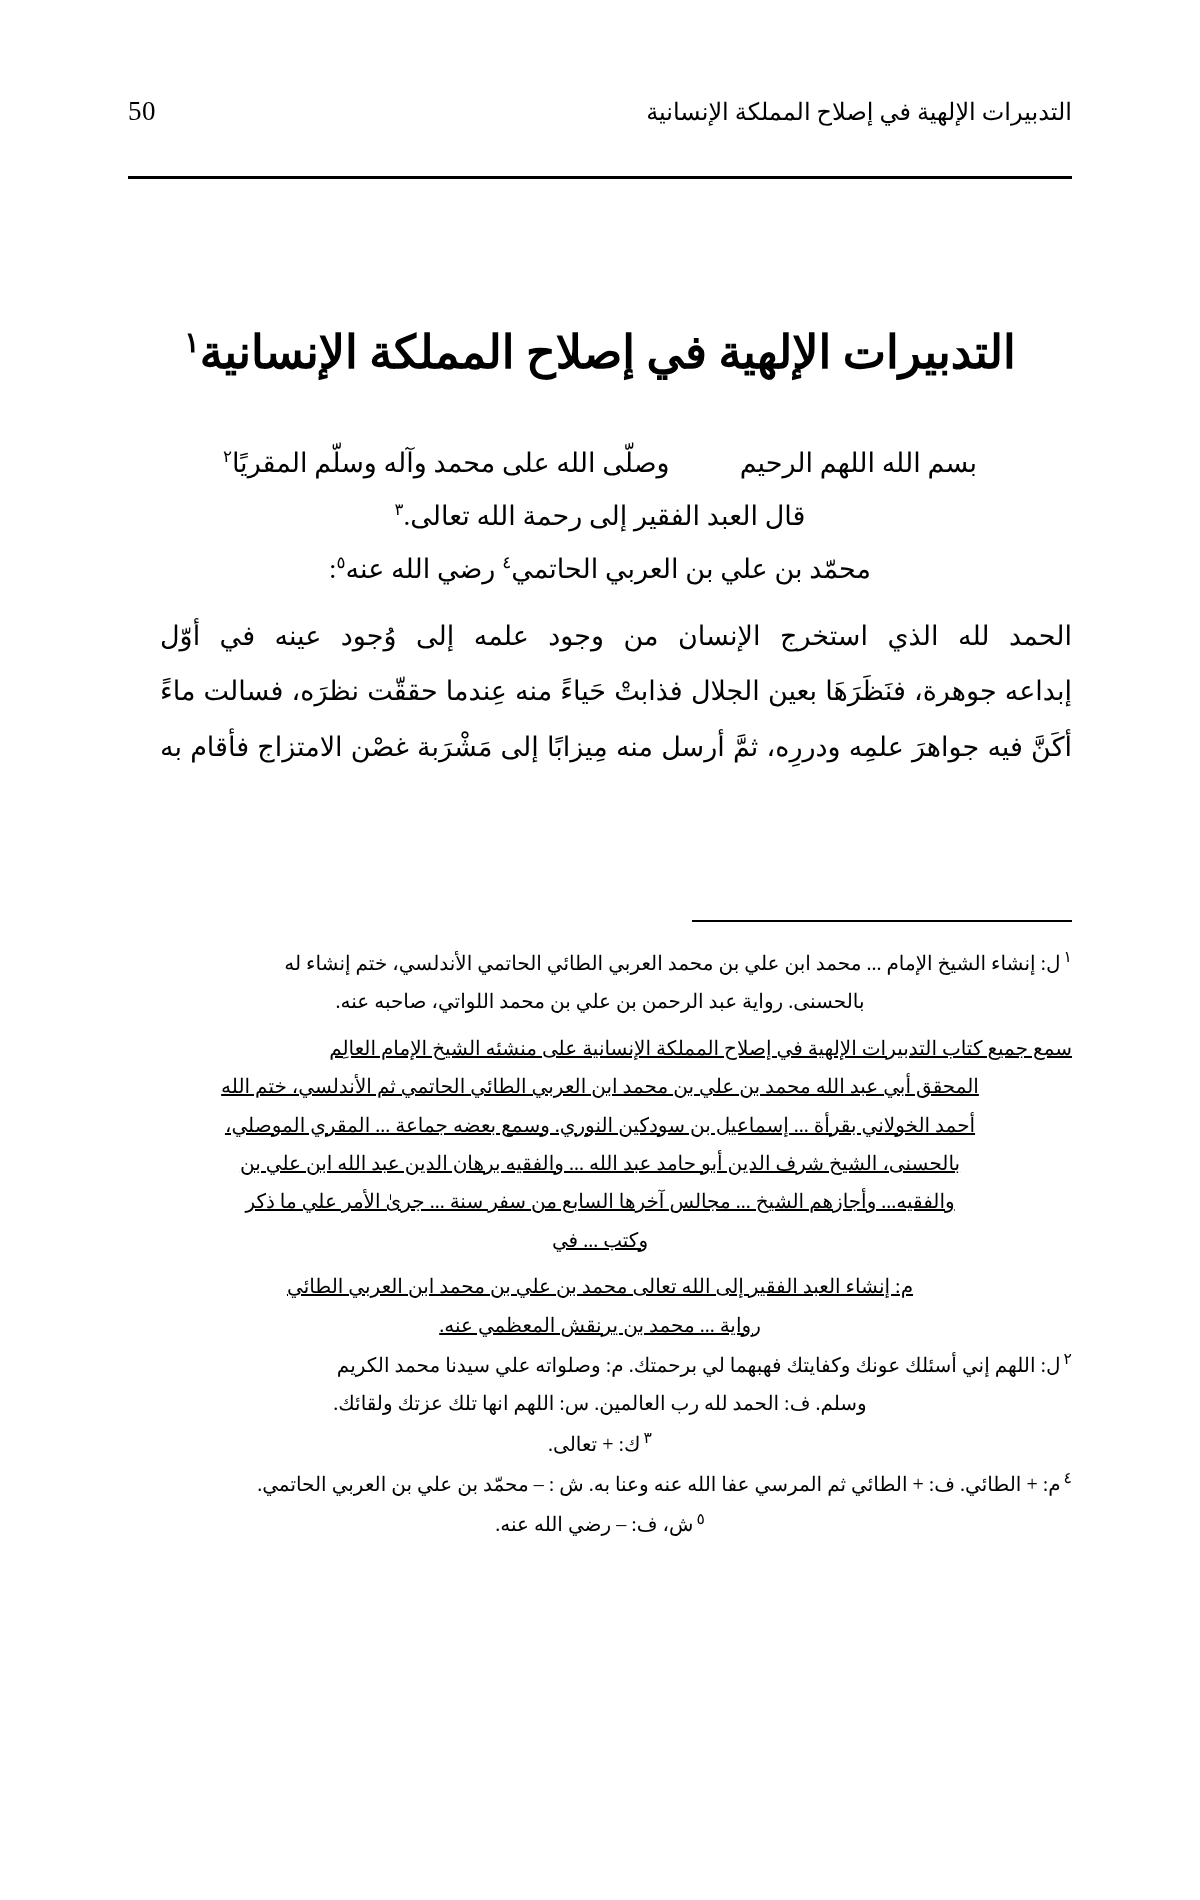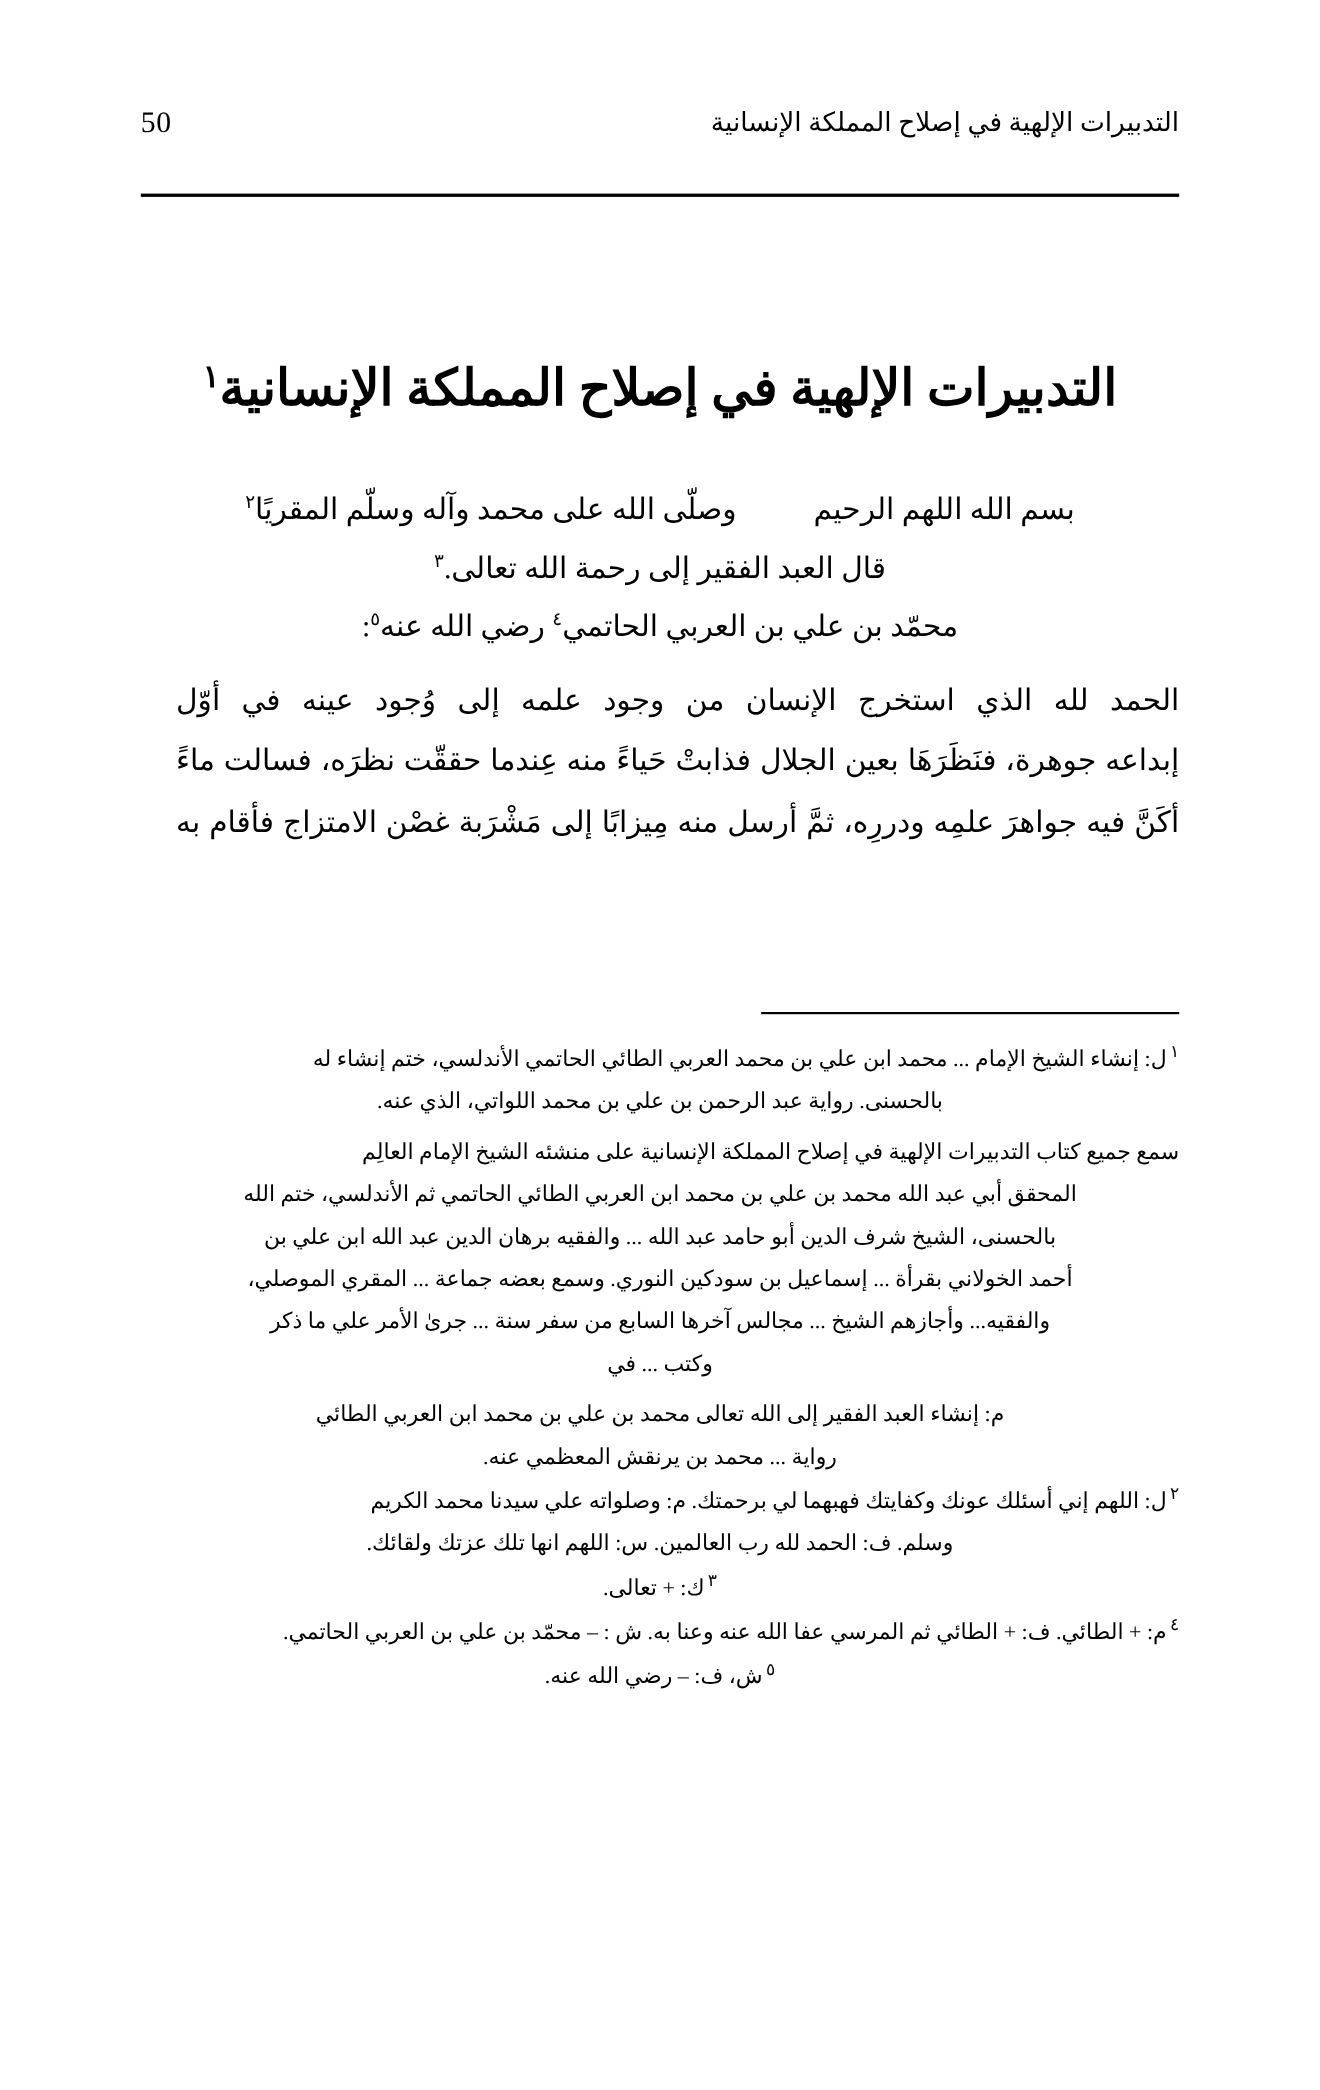--- a/index.html
+++ b/index.html
@@ -128,21 +128,21 @@
     font-size: 0.78em;
     vertical-align: super;
     line-height: 0;
     margin-left: 3px;
   }
   .fn-line {
     display: block;
     white-space: nowrap;
   }
   .fn-center { display: block; text-align: center; white-space: nowrap; }
-  .fn-block  { margin-top: 8px; }
+  .fn-block  { margin-top: 8px; text-decoration: underline; }
 </style>
 </head>
 <body>
 
 <div class="page">
 
   <div class="header">
     <div class="header-title">التدبيرات الإلهية في إصلاح المملكة الإنسانية</div>
     <div class="header-folio">50</div>
   </div>
@@ -173,26 +173,26 @@
     </div>
 
   </div>
 
   <div class="fn-rule"></div>
 
   <div class="footnotes">
 
     <div class="fn-item">
       <sup class="fn-marker">١</sup><span class="fn-line" style="display:inline">ل: إنشاء الشيخ الإمام ... محمد ابن علي بن محمد العربي الطائي الحاتمي الأندلسي، ختم إنشاء له</span>
-      <span class="fn-center">بالحسنى. رواية عبد الرحمن بن علي بن محمد اللواتي، الذي عنه.</span>
+      <span class="fn-center">بالحسنى. رواية عبد الرحمن بن علي بن محمد اللواتي، صاحبه عنه.</span>
       <span class="fn-block" style="display:block">
         <span class="fn-line">سمع جميع كتاب التدبيرات الإلهية في إصلاح المملكة الإنسانية على منشئه الشيخ الإمام العالِم</span>
         <span class="fn-center">المحقق أبي عبد الله محمد بن علي بن محمد ابن العربي الطائي الحاتمي ثم الأندلسي، ختم الله</span>
+        <span class="fn-center">أحمد الخولاني بقرأة ... إسماعيل بن سودكين النوري. وسمع بعضه جماعة ... المقري الموصلي،</span>
         <span class="fn-center">بالحسنى، الشيخ شرف الدين أبو حامد عبد الله ... والفقيه برهان الدين عبد الله ابن علي بن</span>
-        <span class="fn-center">أحمد الخولاني بقرأة ... إسماعيل بن سودكين النوري. وسمع بعضه جماعة ... المقري الموصلي،</span>
         <span class="fn-center">والفقيه... وأجازهم الشيخ ... مجالس آخرها السابع من سفر سنة ... جرىٰ الأمر علي ما ذكر</span>
         <span class="fn-center">وكتب ... في</span>
       </span>
       <span class="fn-block" style="display:block">
         <span class="fn-center">م: إنشاء العبد الفقير إلى الله تعالى محمد بن علي بن محمد ابن العربي الطائي</span>
         <span class="fn-center">رواية ... محمد بن يرنقش المعظمي عنه.</span>
       </span>
     </div>
 
     <div class="fn-item">

